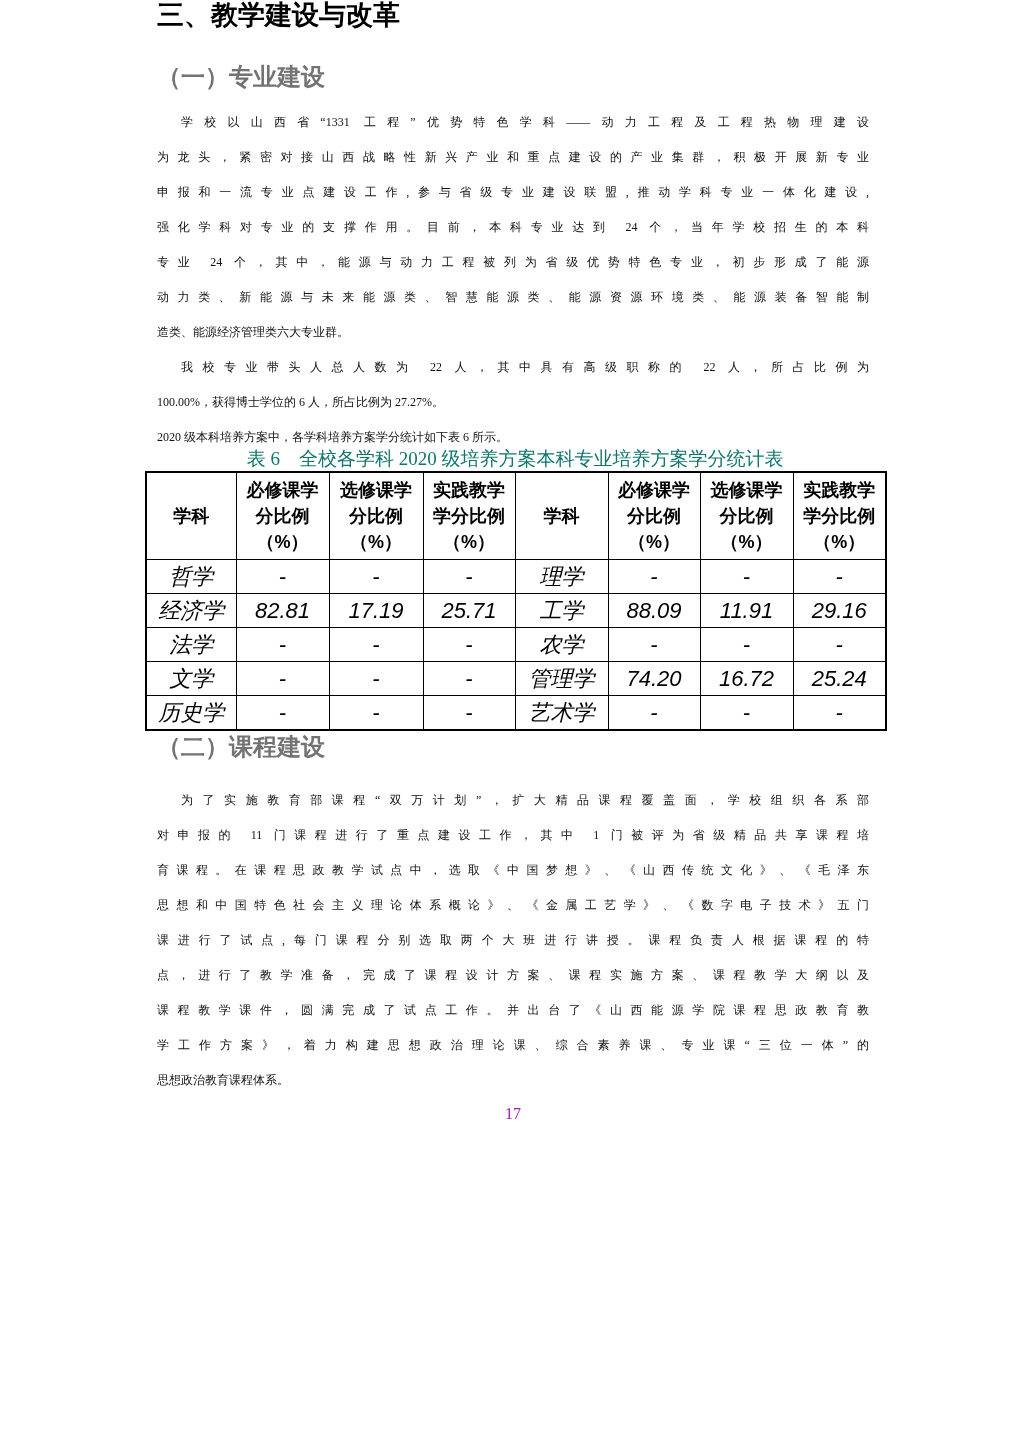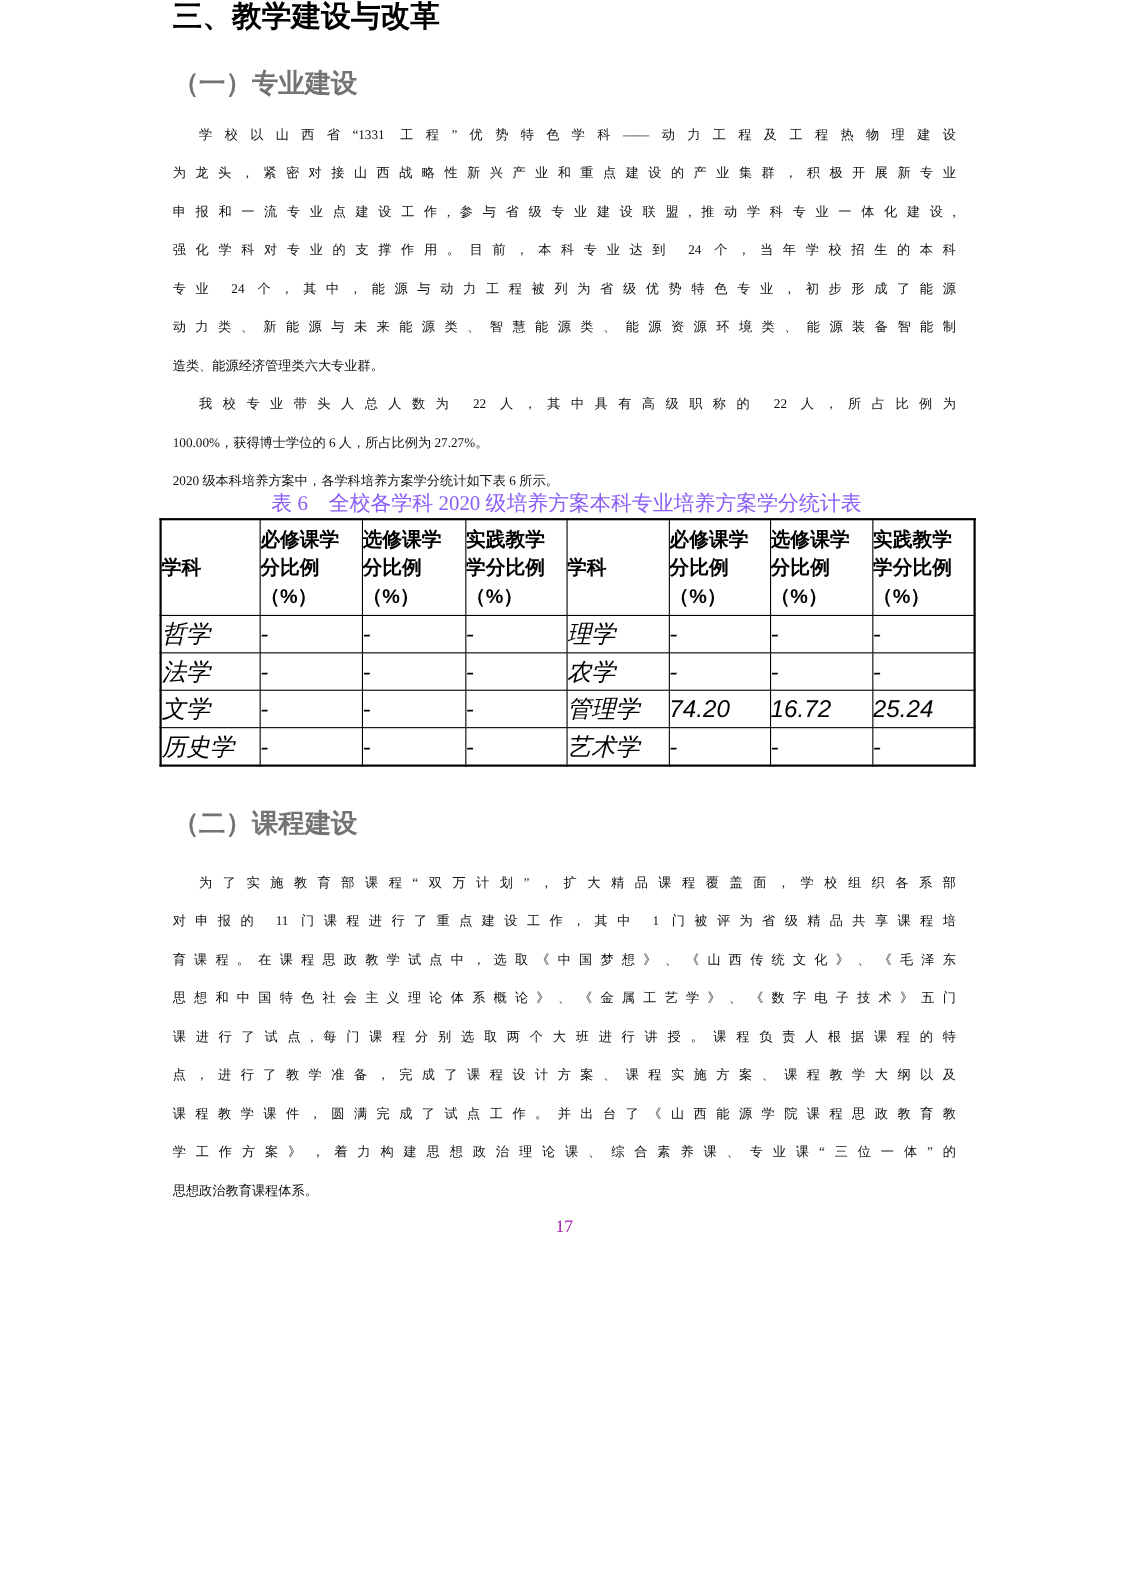--- a/index.html
+++ b/index.html
@@ -10,39 +10,39 @@
   }
   .content{margin-left:157px;width:712px;}
   .doc-h1{
     font-family:"Liberation Sans","DejaVu Sans",sans-serif;
     font-weight:700;font-size:27px;line-height:30px;margin:0 0 31px 0;color:#000;
   }
   .doc-h2{
     font-family:"Liberation Sans","DejaVu Sans",sans-serif;
     font-weight:700;font-size:24px;line-height:31px;margin:0 0 13px 0;color:#737373;
   }
-  .doc-h2.second{margin-top:36px;margin-bottom:21px;}
+  .doc-h2.second{margin-bottom:21px;}
   .tline{
     font-size:12px;line-height:35px;height:35px;
     text-align:justify;text-align-last:justify;
   }
   .tline.last{text-align-last:left;}
   .tline.indent{text-indent:2em;}
   .table-caption{
     font-size:19px;line-height:24px;margin-top:-8px;
-    text-align:center;width:740px;margin-left:-12px;color:#8b5cf6;
+    text-align:center;width:740px;margin-left:-12px;color:#0f766e;
   }
   .table-wrap{margin-left:-12px;}
   table.credits{
     border-collapse:collapse;table-layout:fixed;width:740px;
     border:2px solid #000;
     font-family:"Liberation Sans","DejaVu Sans",sans-serif;color:#000;
   }
   table.credits th,table.credits td{
-    border:1px solid #000;text-align:left;vertical-align:middle;
+    border:1px solid #000;text-align:center;vertical-align:middle;
     padding:0;overflow:hidden;
   }
   table.credits thead th{height:86px;font-size:18px;font-weight:600;}
   table.credits thead th .hline{line-height:26px;}
   table.credits tbody td{height:33px;font-size:22px;font-weight:400;font-style:italic;}
   .page-number{
     text-align:center;font-size:16px;line-height:20px;margin-top:6px;color:#a21caf;
   }
 </style>
 </head>
@@ -126,20 +126,30 @@
             <td>哲学</td>
             <td>-</td>
             <td>-</td>
             <td>-</td>
             <td>理学</td>
             <td>-</td>
             <td>-</td>
             <td>-</td>
           </tr>
           <tr>
+            <td>经济学</td>
+            <td>82.81</td>
+            <td>17.19</td>
+            <td>25.71</td>
+            <td>工学</td>
+            <td>88.09</td>
+            <td>11.91</td>
+            <td>29.16</td>
+          </tr>
+          <tr>
             <td>法学</td>
             <td>-</td>
             <td>-</td>
             <td>-</td>
             <td>农学</td>
             <td>-</td>
             <td>-</td>
             <td>-</td>
           </tr>
           <tr>

